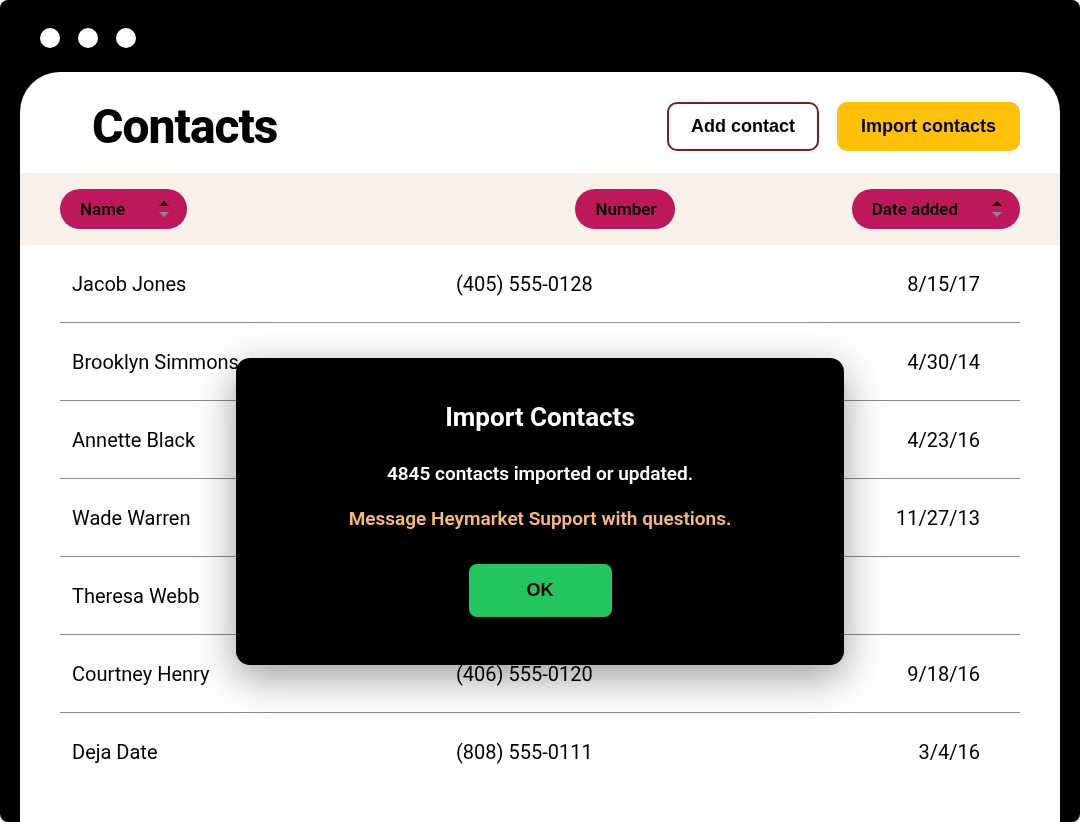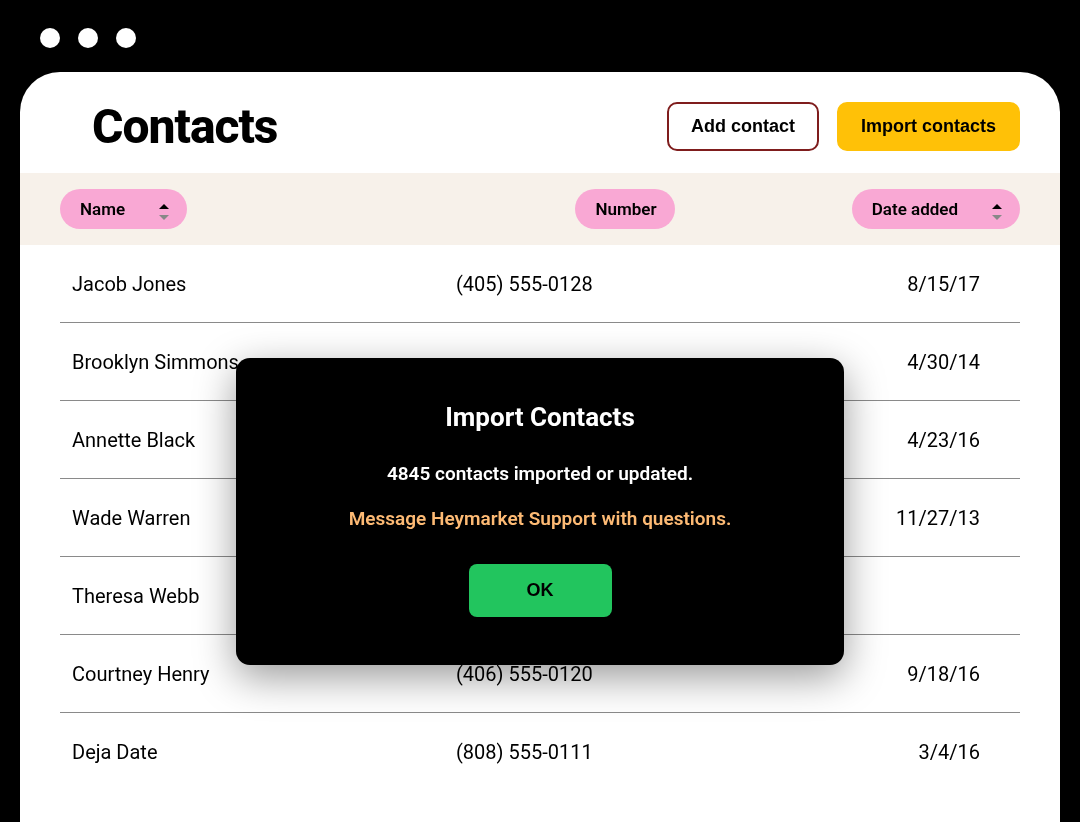--- a/index.html
+++ b/index.html
@@ -7,21 +7,21 @@
     font-family: -apple-system, BlinkMacSystemFont, "Segoe UI", Roboto, Helvetica, Arial, sans-serif;
     background: #fff;
     width: 1080px;
     height: 822px;
     overflow: hidden;
   }
   .browser-frame {
     background: #000;
     width: 1080px;
     height: 822px;
-    border-radius: 0;
+    border-radius: 8px;
     position: relative;
   }
   .window-dots {
     display: flex;
     gap: 18px;
     padding: 28px 0 0 40px;
     height: 72px;
     align-items: flex-start;
   }
   .dot {
@@ -66,25 +66,25 @@
     border: 2px solid #ffc107;
     color: #000;
   }
   .filter-bar {
     background: #f7f1ea;
     padding: 16px 40px;
     display: flex;
     align-items: center;
   }
   .sort-pill {
-    background: #f9a8d4;
+    background: #be185d;
     border-radius: 999px;
     padding: 10px 18px 10px 20px;
     display: flex;
-    align-items: flex-end;
+    align-items: center;
     gap: 34px;
     font-weight: 600;
     font-size: 17px;
   }
   .sort-pill.center { justify-content: center; }
   .sort-caret {
     width: 10px; height: 14px; position: relative;
   }
   .sort-caret::before, .sort-caret::after {
     content: ""; position: absolute; left: 0; width: 0; height: 0;

